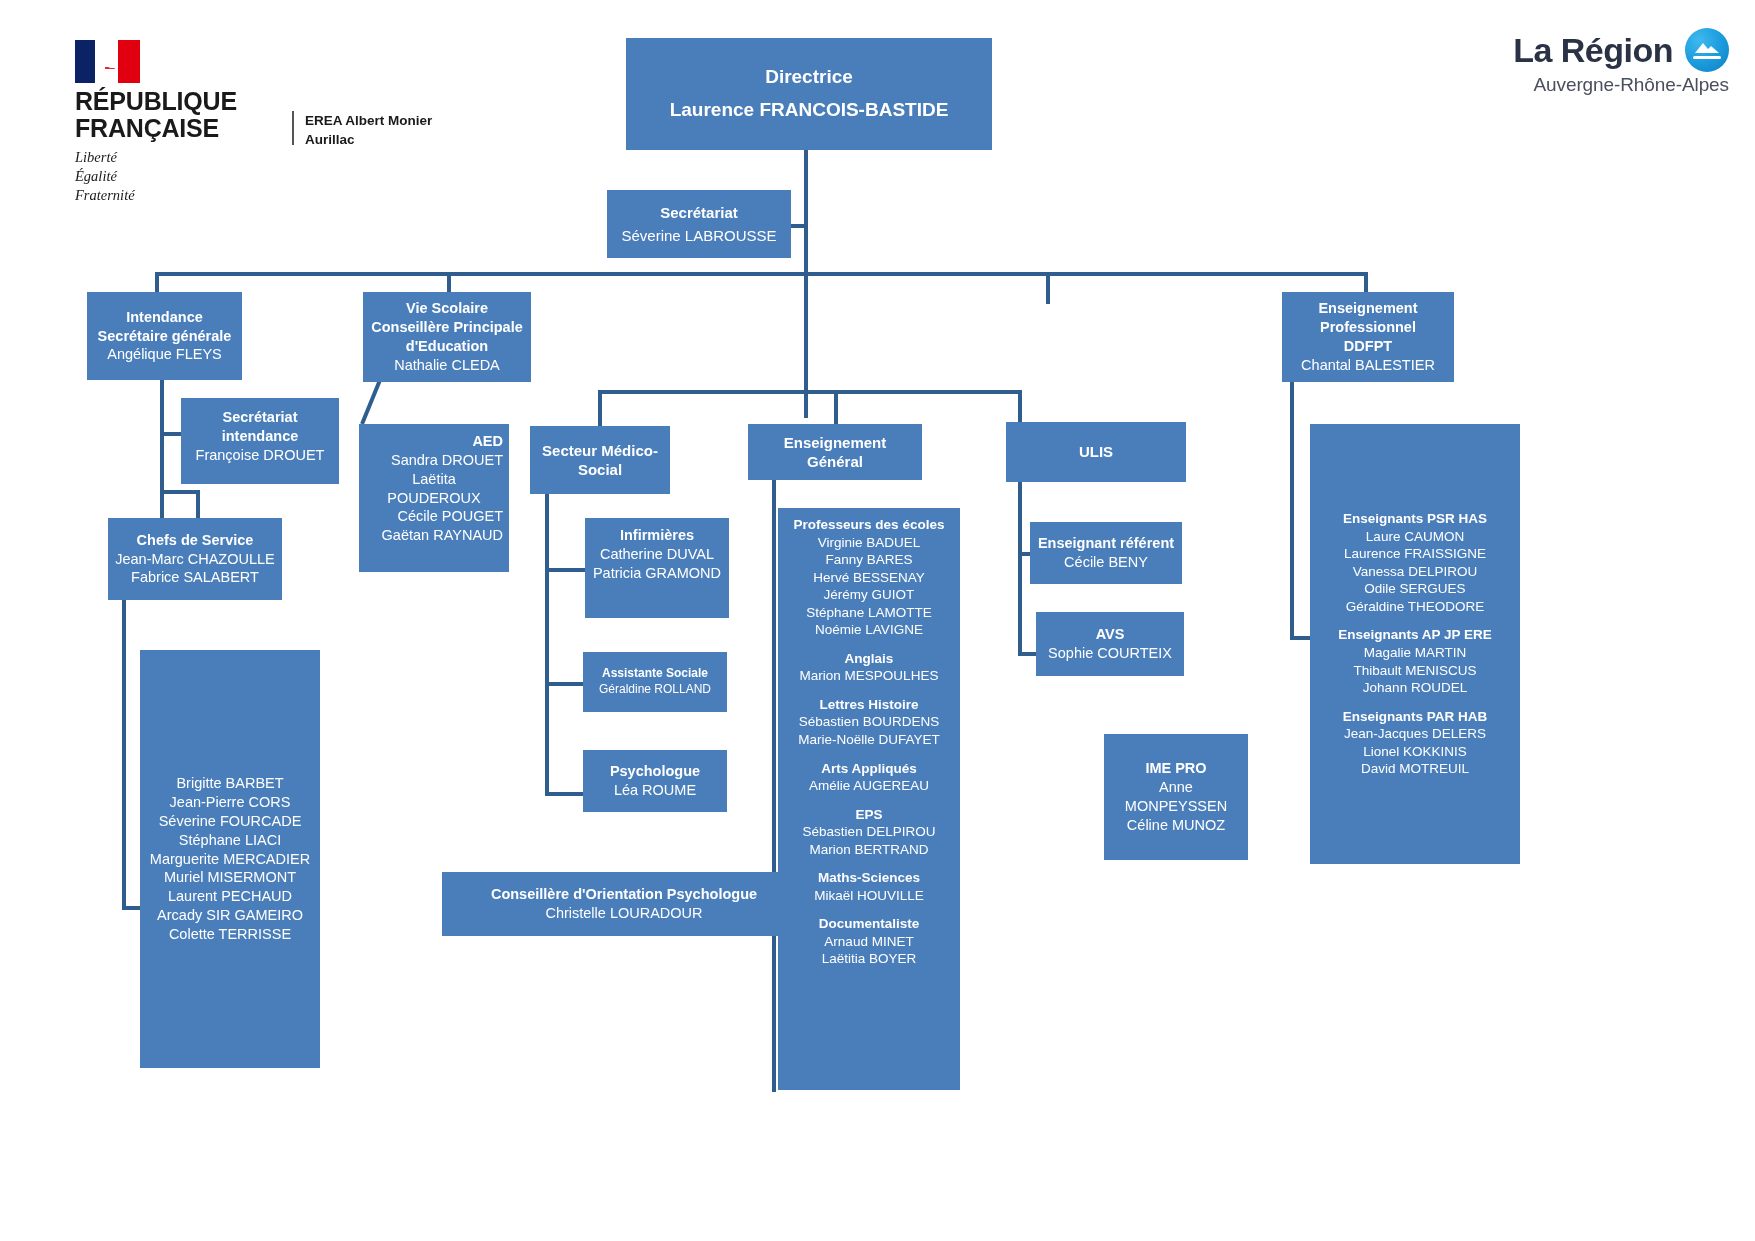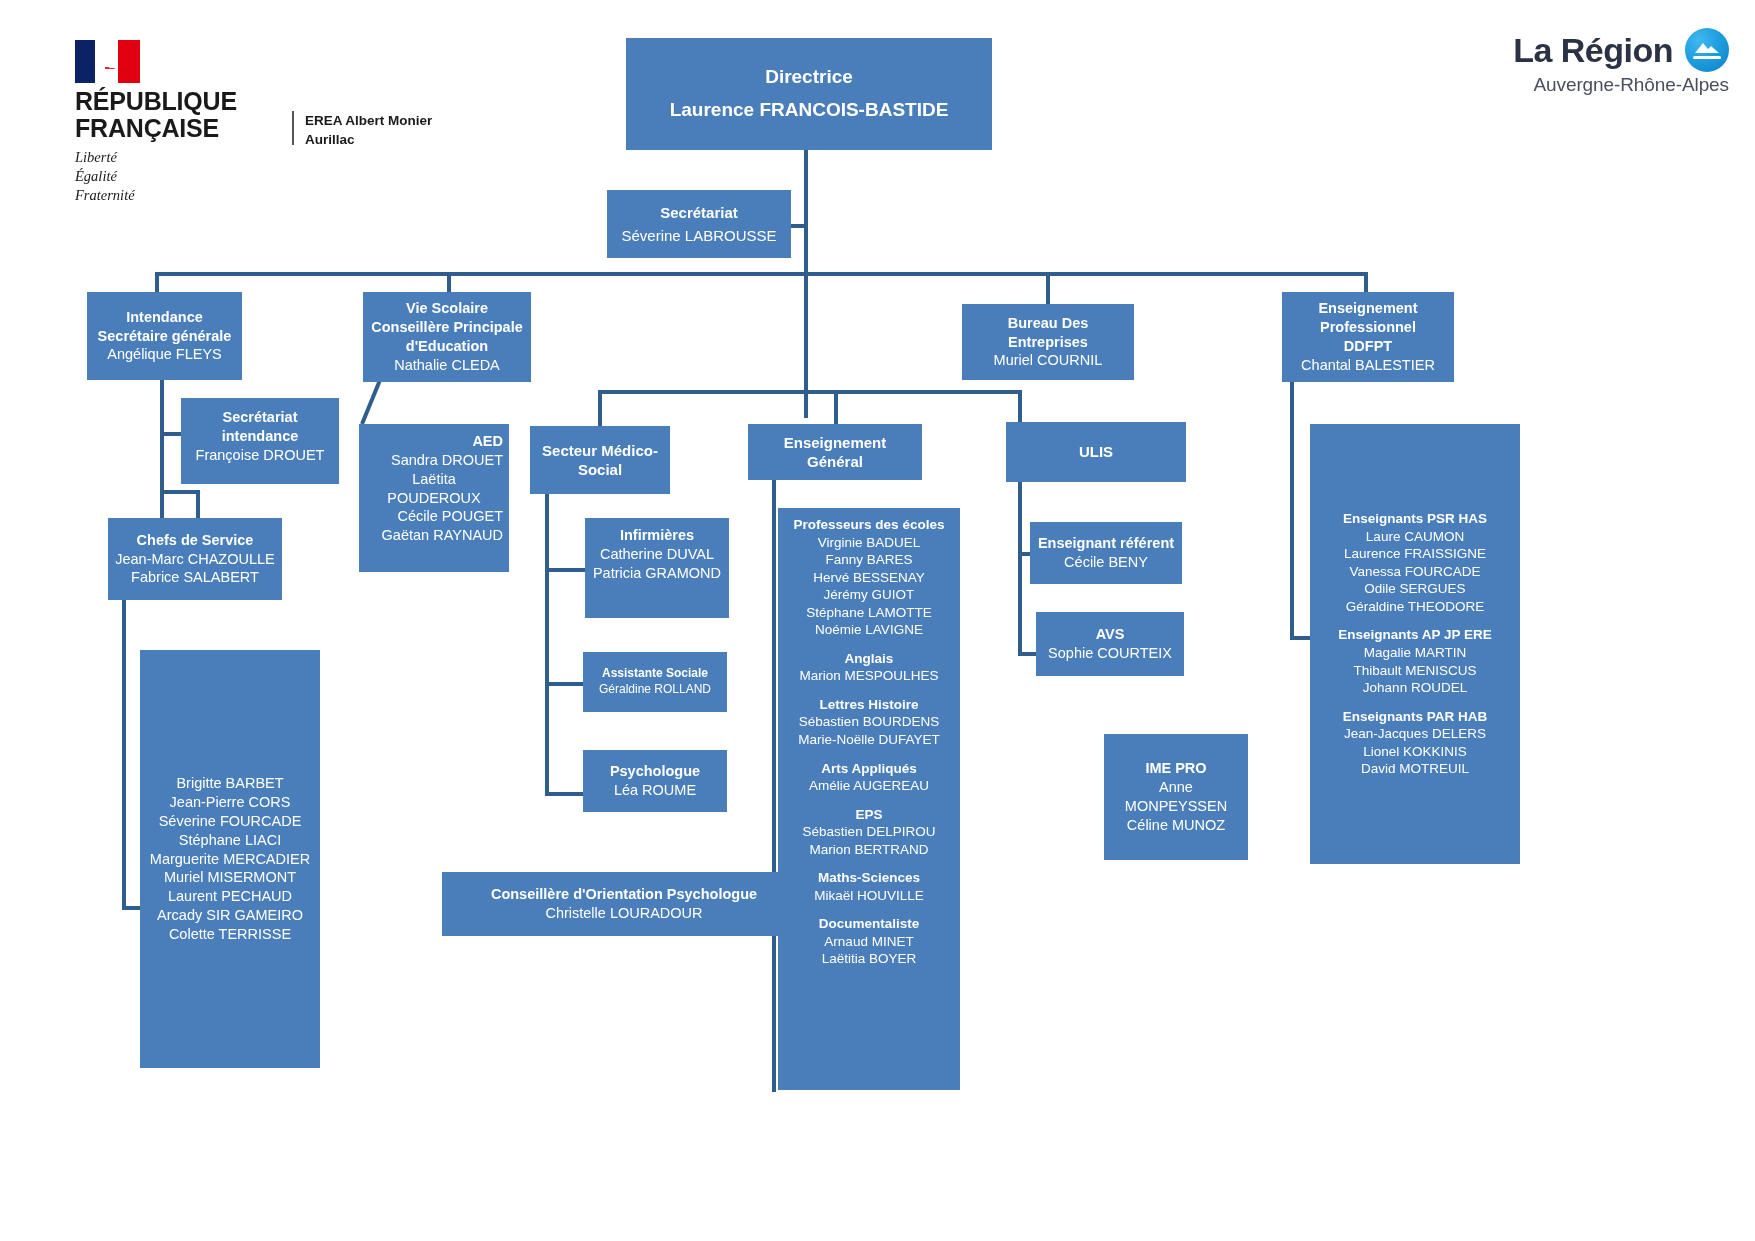--- a/index.html
+++ b/index.html
@@ -229,24 +229,20 @@
     <div class="n">Marion BERTRAND</div>
     <div class="gap"></div>
     <div class="t">Maths-Sciences</div>
     <div class="n">Mikaël HOUVILLE</div>
     <div class="gap"></div>
     <div class="t">Documentaliste</div>
     <div class="n">Arnaud MINET</div>
     <div class="n">Laëtitia  BOYER</div>
   </div>
 
-  <div class="box" style="left:962px;top:304px;width:172px;height:76px;font-size:14.5px;">
-    <div class="t">Bureau Des Entreprises</div>
-    <div class="n">Muriel COURNIL</div>
-  </div>
 
   <div class="box" style="left:1006px;top:422px;width:180px;height:60px;font-size:15px;">
     <div class="t">ULIS</div>
   </div>
 
   <div class="box" style="left:1030px;top:522px;width:152px;height:62px;font-size:14.5px;">
     <div class="t">Enseignant référent</div>
     <div class="n">Cécile BENY</div>
   </div>
 
@@ -266,21 +262,21 @@
       <span>Enseignement Professionnel</span>
     </div>
     <div class="t">DDFPT</div>
     <div class="n">Chantal BALESTIER</div>
   </div>
 
   <div class="box" style="left:1310px;top:424px;width:210px;height:440px;font-size:13.5px;">
     <div class="t">Enseignants  PSR  HAS</div>
     <div class="n">Laure CAUMON</div>
     <div class="n">Laurence FRAISSIGNE</div>
-    <div class="n">Vanessa FOURCADE</div>
+    <div class="n">Vanessa DELPIROU</div>
     <div class="n">Odile SERGUES</div>
     <div class="n">Géraldine THEODORE</div>
     <div class="gap"></div>
     <div class="t">Enseignants AP JP ERE</div>
     <div class="n">Magalie MARTIN</div>
     <div class="n">Thibault MENISCUS</div>
     <div class="n">Johann ROUDEL</div>
     <div class="gap"></div>
     <div class="t">Enseignants PAR  HAB</div>
     <div class="n">Jean-Jacques DELERS</div>

